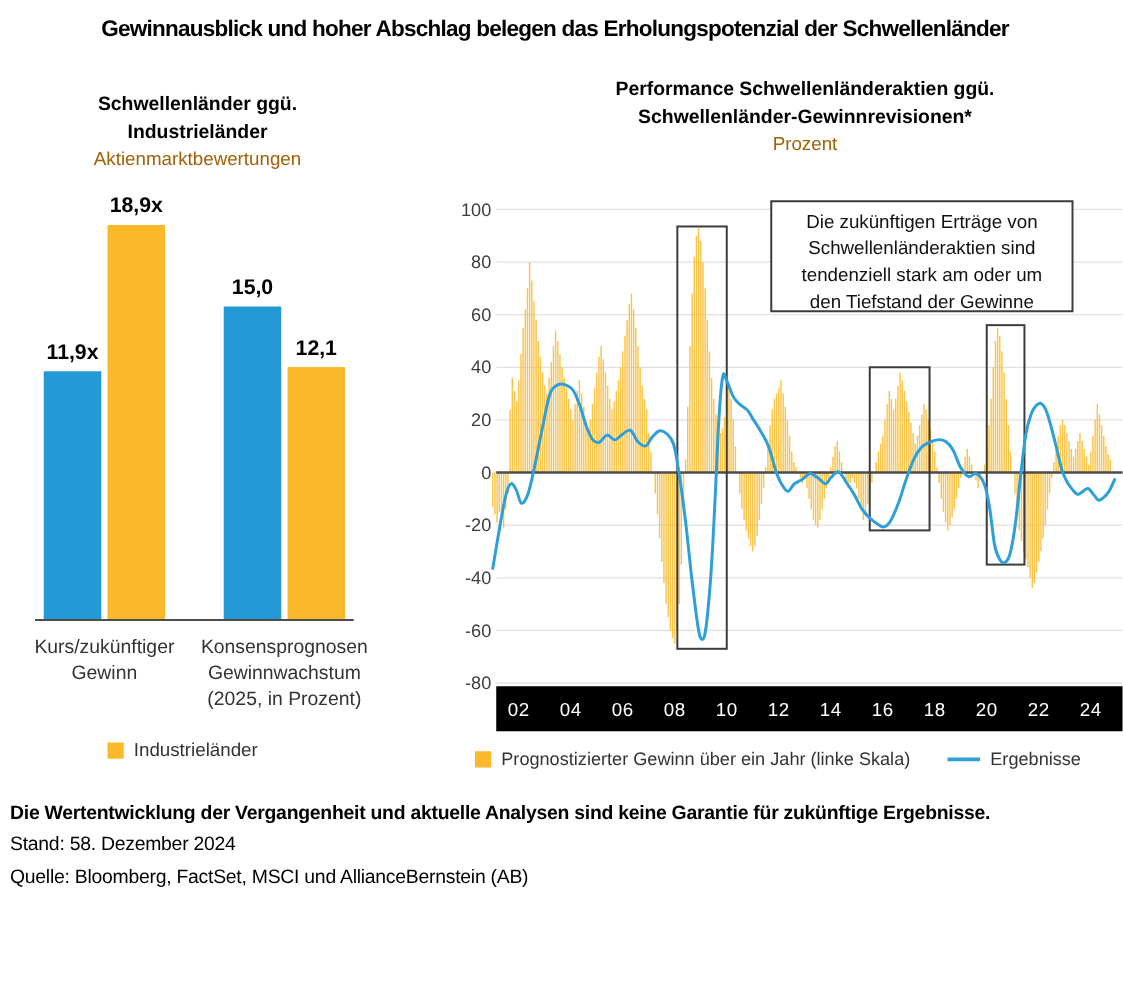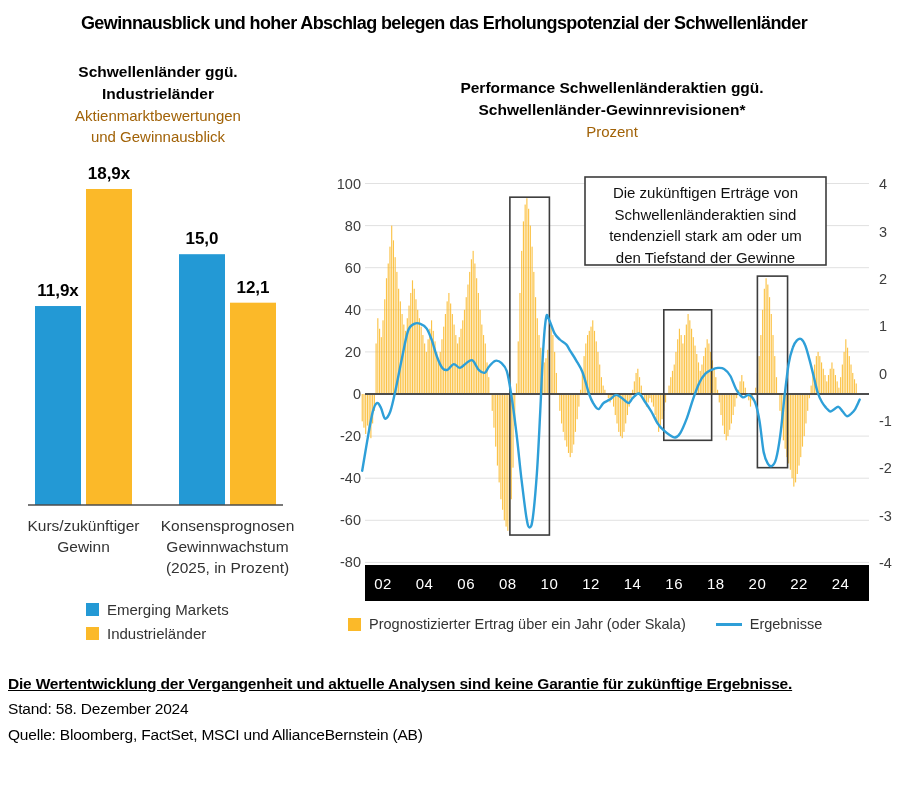--- a/index.html
+++ b/index.html
@@ -1,76 +1,71 @@
 <!DOCTYPE html>
 <html><head>
 <meta charset="utf-8">
 <style>
   html,body{margin:0;padding:0;background:#fff;}
   body{width:898px;height:802px;overflow:hidden;font-family:"Liberation Sans",sans-serif;color:#000;}
   .page{padding:6px 10px 0 8px;}
   h1[data-name="page-title"]{font-size:18px;font-weight:bold;letter-spacing:-0.6px;line-height:1.7;margin:2px 0 12px 0;width:872px;text-align:center;}
-  .cols{display:flex;align-items:center;}
+  .cols{display:flex;align-items:flex-end;gap:32px;}
   .col-left{width:310px;flex:0 0 310px;}
   .col-right{width:588px;flex:0 0 588px;}
   .chart-head{text-align:center;margin-top:10px;}
   .chart-head .t{font-size:15.5px;font-weight:bold;line-height:22px;}
   .chart-head .s{font-size:15px;color:#a16207;line-height:21px;}
   .col-left .chart-head{width:300px;}
   svg{display:block;}
   #left-chart{margin-top:16px;}
   #right-chart{margin-top:14px;}
   .legend-left{margin:14px 0 0 78px;font-size:15px;color:#333;}
   .legend-left .row{display:flex;align-items:center;margin-bottom:7px;}
   .sw{width:13px;height:13px;display:inline-block;margin-right:8px;flex:0 0 13px;}
   .legend-right{display:flex;align-items:center;margin:10px 0 0 30px;font-size:14.5px;color:#333;}
   .legend-right .row{display:flex;align-items:center;margin-right:30px;}
   .line-sw{width:26px;height:3px;display:inline-block;margin-right:8px;flex:0 0 26px;}
   .footer{margin-top:22px;font-size:15.5px;letter-spacing:-0.2px;line-height:25.5px;}
-  .footer .b{font-weight:bold;text-decoration:underline;}
+  .footer .b{font-weight:bold;}
 </style>
 </head>
 <body>
 
 <div class="page" data-name="infographic">
 
   <h1 data-name="page-title">Gewinnausblick und hoher Abschlag belegen das Erholungspotenzial der Schwellenländer</h1>
 
   <div class="cols" data-name="chart-columns">
 
     <div class="col-left" data-name="left-chart-panel">
       <div class="chart-head" data-name="left-chart-head">
         <div class="t" data-name="left-chart-title-line1">Schwellenländer ggü.</div>
         <div class="t" data-name="left-chart-title-line2">Industrieländer</div>
         <div class="s" data-name="left-chart-subtitle-line1">Aktienmarktbewertungen</div>
-        <div class="s" data-name="left-chart-subtitle-line2">und Gewinnausblick</div>
       </div>
       <svg id="left-chart" width="310" height="424" data-name="left-bar-chart-svg">
           <g data-name="left-bars-group">
             <rect x="27" y="143.032" width="46" height="198.968" fill="#2399D5" data-name="bar-Emerging Markets"></rect>
             <text x="50" y="133.032" text-anchor="middle" font-size="17" font-weight="bold" fill="#000">11,9x</text>
             <rect x="171" y="91.20000000000002" width="46" height="250.79999999999998" fill="#2399D5" data-name="bar-Emerging Markets"></rect>
             <text x="194" y="81.20000000000002" text-anchor="middle" font-size="17" font-weight="bold" fill="#000">15,0</text>
             <rect x="78" y="25.99200000000002" width="46" height="316.008" fill="#FBB929" data-name="bar-Industrieländer"></rect>
             <text x="101" y="15.992000000000019" text-anchor="middle" font-size="17" font-weight="bold" fill="#000">18,9x</text>
             <rect x="222" y="139.68800000000002" width="46" height="202.31199999999998" fill="#FBB929" data-name="bar-Industrieländer"></rect>
             <text x="245" y="129.68800000000002" text-anchor="middle" font-size="17" font-weight="bold" fill="#000">12,1</text>
           </g>
           <line x1="20" y1="342" x2="275" y2="342" stroke="#4D4D4D" stroke-width="1.5" data-name="baseline"></line>
           <text x="75.5" y="368" text-anchor="middle" font-size="15.5" fill="#333333">Kurs/zukünftiger</text>
           <text x="75.5" y="389" text-anchor="middle" font-size="15.5" fill="#333333">Gewinn</text>
           <text x="219.5" y="368" text-anchor="middle" font-size="15.5" fill="#333333">Konsensprognosen</text>
           <text x="219.5" y="389" text-anchor="middle" font-size="15.5" fill="#333333">Gewinnwachstum</text>
           <text x="219.5" y="410" text-anchor="middle" font-size="15.5" fill="#333333">(2025, in Prozent)</text>
         </svg>
       <div class="legend-left" data-name="left-chart-legend">
-        <div class="row" data-name="legend-item-emerging-markets">
-          <span class="sw" id="sw-em" data-name="emerging-markets-swatch" style="background: rgb(35, 153, 213);"></span>
-          <span data-name="legend-label-emerging-markets">Emerging Markets</span>
-        </div>
         <div class="row" data-name="legend-item-industrielaender">
           <span class="sw" id="sw-ind" data-name="industrielaender-swatch" style="background: rgb(251, 185, 41);"></span>
           <span data-name="legend-label-industrielaender">Industrieländer</span>
         </div>
       </div>
     </div>
 
     <div class="col-right" data-name="right-chart-panel">
       <div class="chart-head" data-name="right-chart-head">
         <div class="t" data-name="right-chart-title-line1">Performance Schwellenländeraktien ggü.</div>
@@ -423,21 +418,21 @@
             <text x="356.2" y="433" text-anchor="middle" font-size="15" fill="#FFFFFF" letter-spacing="0.5">16</text>
             <text x="397.8" y="433" text-anchor="middle" font-size="15" fill="#FFFFFF" letter-spacing="0.5">18</text>
             <text x="439.40000000000003" y="433" text-anchor="middle" font-size="15" fill="#FFFFFF" letter-spacing="0.5">20</text>
             <text x="481" y="433" text-anchor="middle" font-size="15" fill="#FFFFFF" letter-spacing="0.5">22</text>
             <text x="522.6" y="433" text-anchor="middle" font-size="15" fill="#FFFFFF" letter-spacing="0.5">24</text>
           </g>
         </svg>
       <div class="legend-right" data-name="right-chart-legend">
         <div class="row" data-name="legend-item-forecast-return">
           <span class="sw" id="sw-bars" data-name="forecast-return-swatch" style="background: rgb(251, 185, 41);"></span>
-          <span data-name="legend-label-forecast-return">Prognostizierter Ertrag über ein Jahr (oder Skala)</span>
+          <span data-name="legend-label-forecast-return">Prognostizierter Gewinn über ein Jahr (linke Skala)</span>
         </div>
         <div class="row" data-name="legend-item-revisionen">
           <span class="line-sw" id="sw-line" data-name="revisionen-line-swatch" style="background: rgb(46, 159, 216);"></span>
           <span data-name="legend-label-revisionen">Ergebnisse</span>
         </div>
       </div>
     </div>
 
   </div>
 

